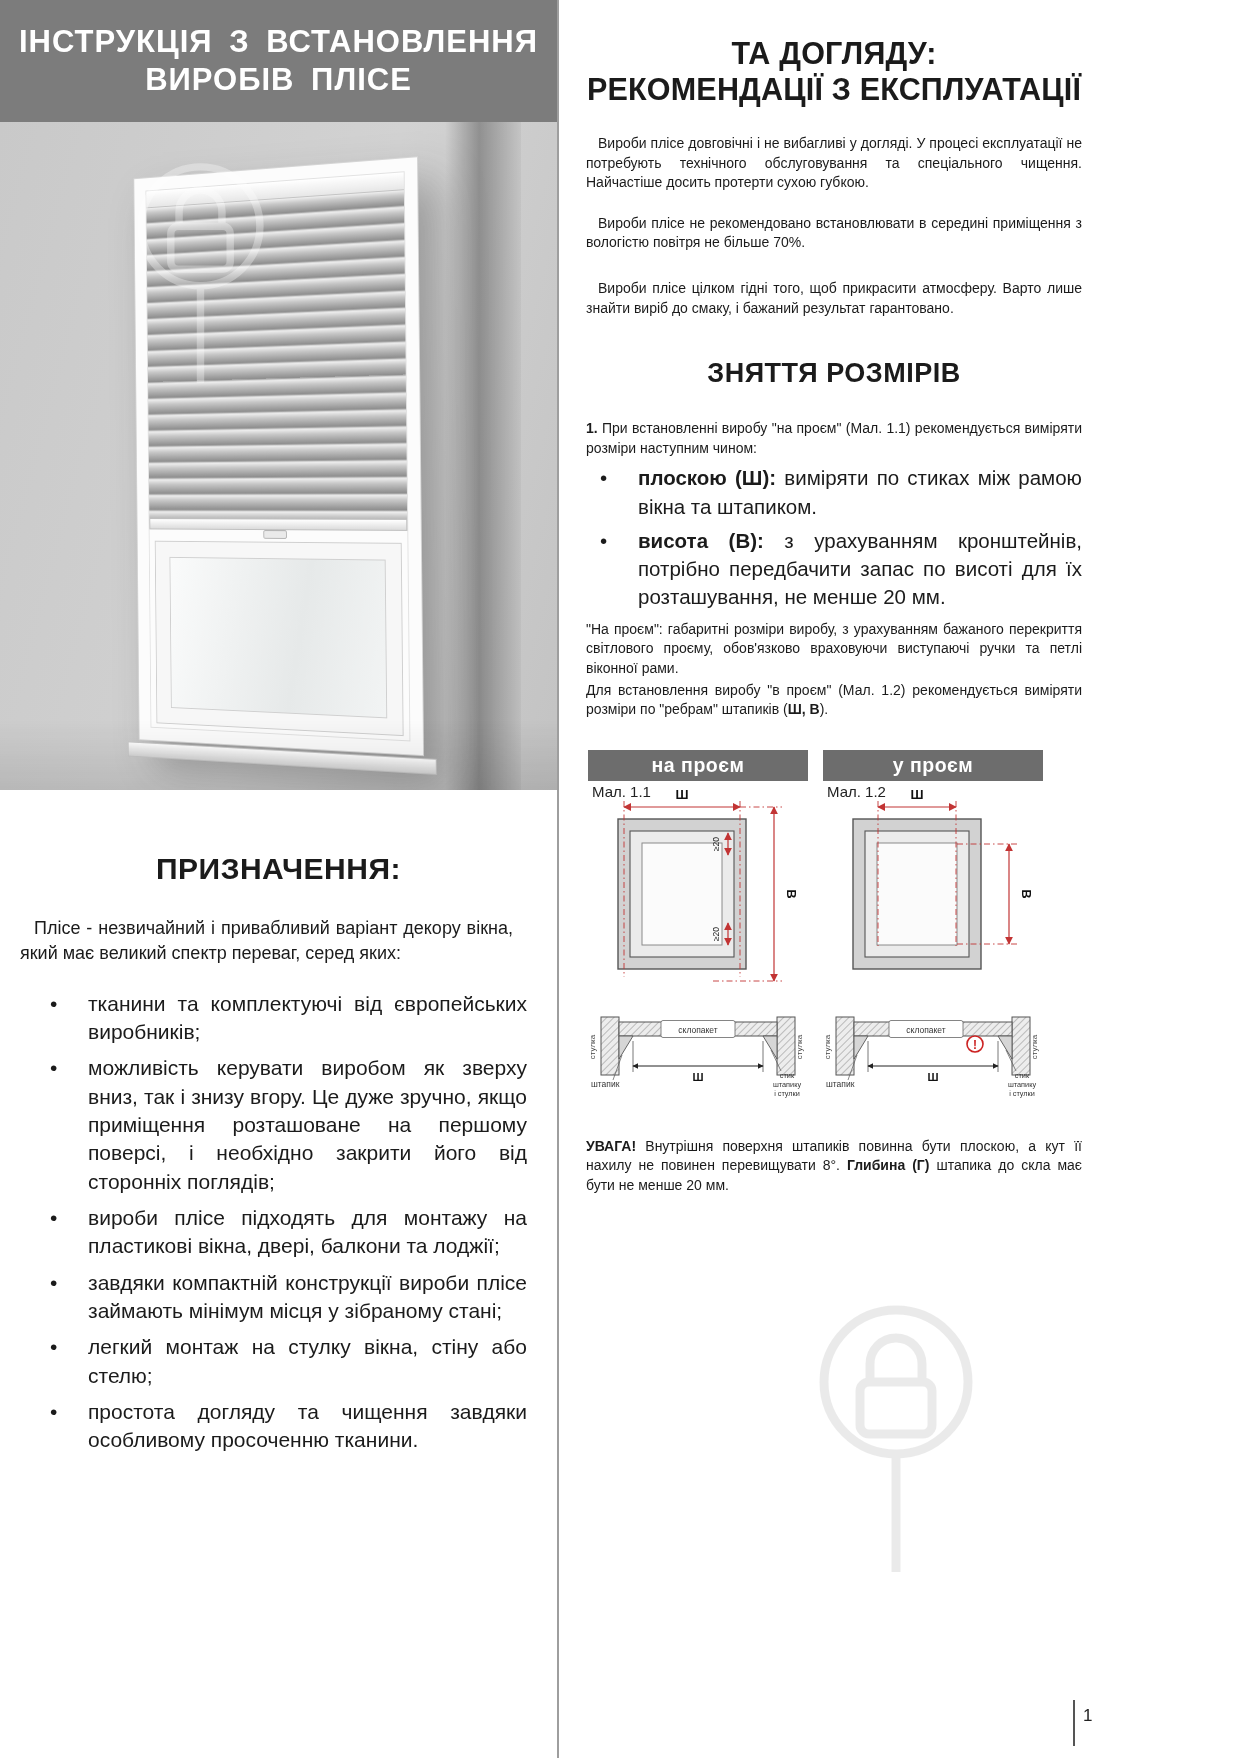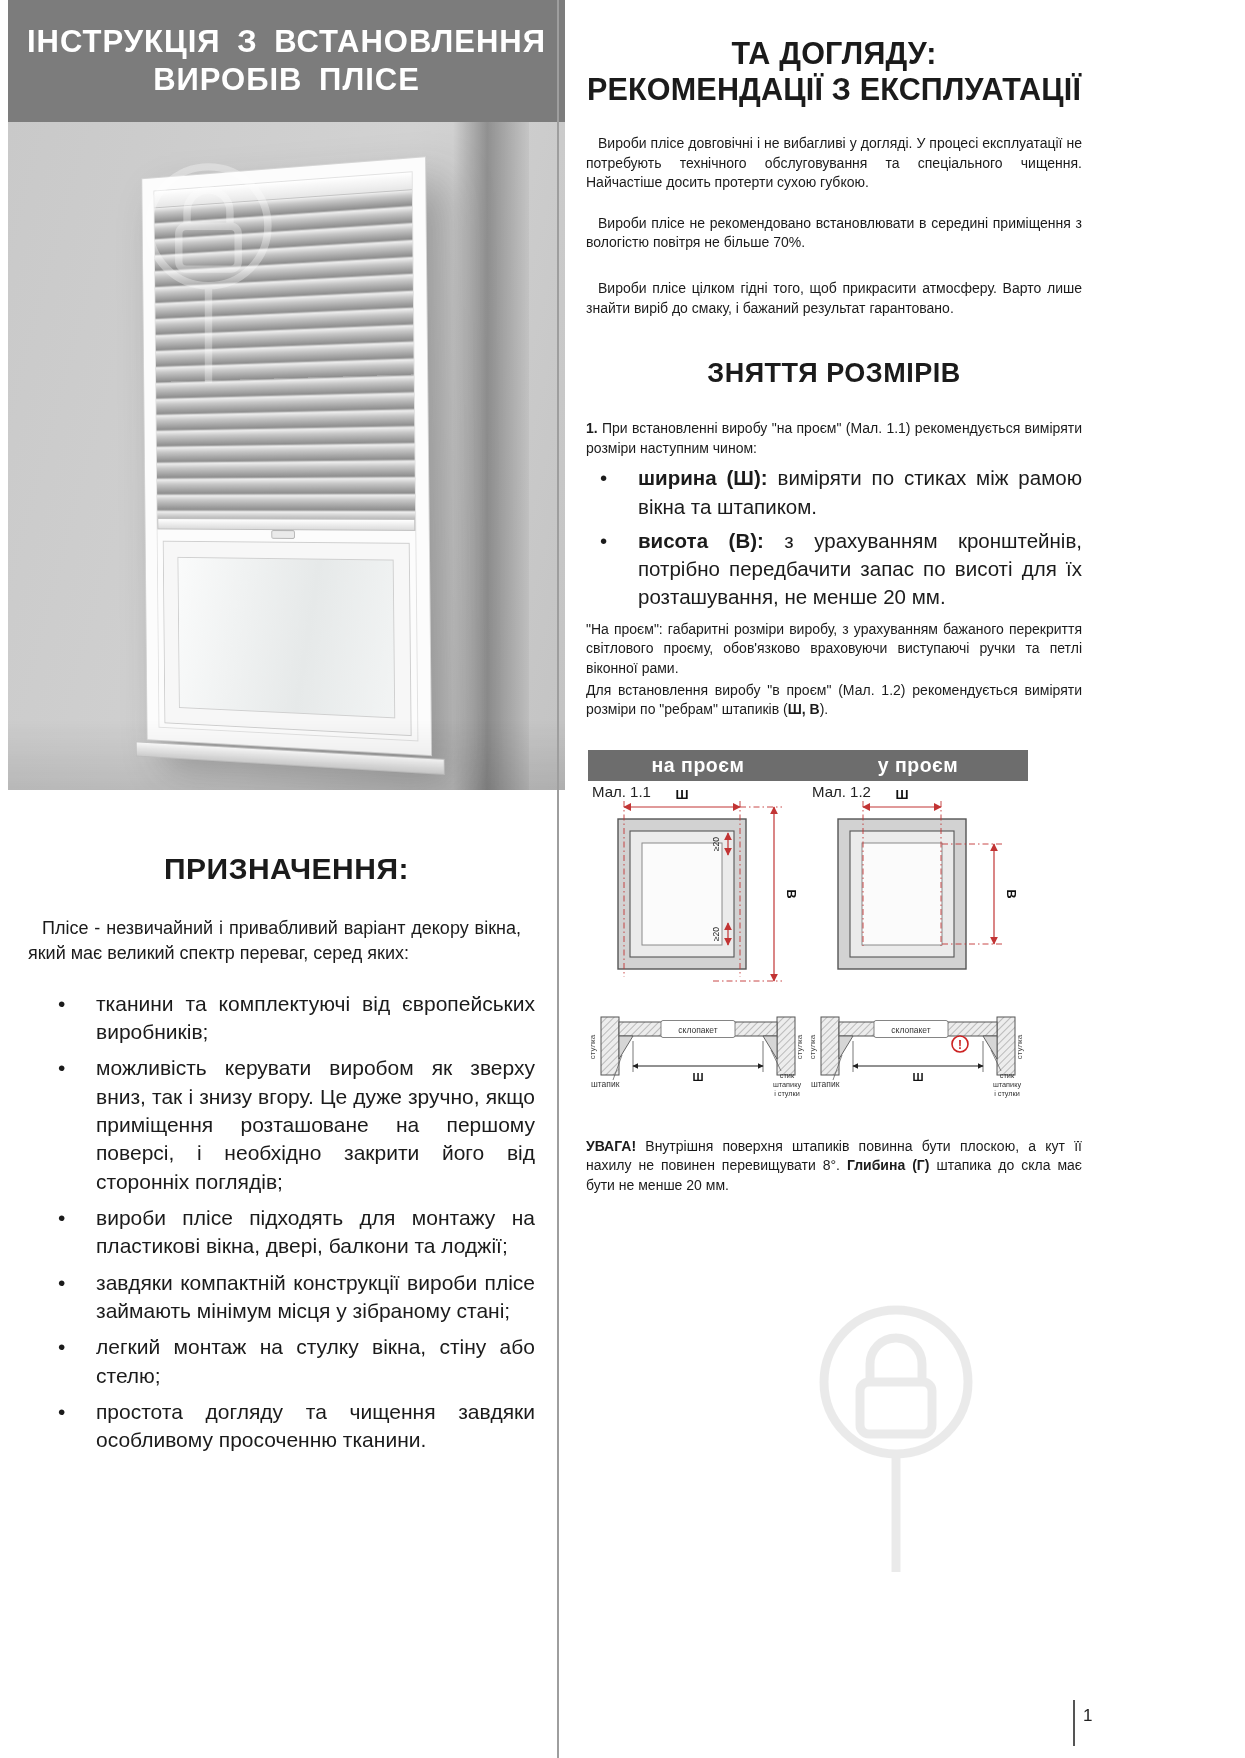--- a/index.html
+++ b/index.html
@@ -4,21 +4,21 @@
 <style>
   * { margin:0; padding:0; box-sizing:border-box; }
   html,body { background:#ffffff; }
   .page {
     position:relative; width:1245px; height:1758px; background:#fff;
     font-family:"Liberation Sans", sans-serif; color:#1b1b1b; overflow:hidden;
   }
   .divider { position:absolute; left:557px; top:0; width:2px; height:100%; background:#9e9e9e; }
 
   
-  .col-left { position:absolute; left:8px; top:0; width:557px; }
+  .col-left { position:absolute; left:0; top:0; width:557px; }
   .left-header {
     height:122px; background:#7c7c7c; color:#fff;
     display:flex; flex-direction:column; align-items:center; justify-content:center; gap:3px;
   }
   .left-header div { font-size:31px; font-weight:bold; letter-spacing:1px; word-spacing:7px; line-height:1.1; }
 
   .photo { position:relative; height:668px; background:linear-gradient(105deg,#c9c9c9 0%, #d2d2d2 55%, #c3c3c3 100%); overflow:hidden; }
   .photo::after { content:""; position:absolute; left:0; right:0; bottom:0; height:70px;
     background:linear-gradient(rgba(0,0,0,0), rgba(0,0,0,0.10)); }
   .recess-shadow { position:absolute; right:36px; top:0; width:76px; height:100%;
@@ -65,21 +65,21 @@
   .p3 { margin-top:26px; text-indent:12px; }
   .h2 { margin-top:40px; text-align:center; font-weight:bold; font-size:27px; letter-spacing:0.5px; }
   .p4 { margin-top:30px; }
   .mlist { margin:6px 0 0 0; list-style:none; }
   .mlist li { position:relative; padding-left:52px; margin-top:6px; font-size:20.5px; line-height:1.38; text-align:justify; }
   .mlist li::before { content:"•"; position:absolute; left:14px; top:0; }
   .p5 { margin-top:8px; }
   .p6 { margin-top:2px; }
   .b { font-weight:bold; }
 
-  .diagrams { margin-top:30px; display:flex; margin-left:2px; }
+  .diagrams { margin-top:30px; display:flex; gap:15px; margin-left:2px; }
   .panel { width:220px; }
   .panel-header { height:31px; background:#6d6d6d; color:#fff; font-weight:bold; font-size:19.5px;
     display:flex; align-items:center; justify-content:center; letter-spacing:0.5px; }
   .panel svg { display:block; width:220px; height:330px; }
 
   .dg text { font-family:"Liberation Sans", sans-serif; }
   .dg .cap { font-size:15px; fill:#222; }
   .dg .dimlab { font-size:13px; font-weight:bold; fill:#111; text-anchor:middle; }
   .dg .dimlab-s { font-size:11px; font-weight:bold; fill:#111; text-anchor:middle; }
   .dg .small { font-size:8.5px; fill:#222; text-anchor:middle; }
@@ -163,21 +163,21 @@
 
     <p class="p p1">Вироби плісе довговічні і не вибагливі у догляді. У процесі експлуатації не потребують технічного обслуговування та спеціального чищення. Найчастіше досить протерти сухою губкою.</p>
     <p class="p p2">Вироби плісе не рекомендовано встановлювати в середині приміщення з вологістю повітря не більше 70%.</p>
     <p class="p p3">Вироби плісе цілком гідні того, щоб прикрасити атмосферу. Варто лише знайти виріб до смаку, і бажаний результат гарантовано.</p>
 
     <h2 class="h2">ЗНЯТТЯ РОЗМІРІВ</h2>
 
     <p class="p p4"><span class="b">1.</span><span> При встановленні виробу "на проєм" (Мал. 1.1) рекомендується виміряти розміри наступним чином:</span></p>
 
     <ul class="mlist">
-      <li><span class="b">ширина (Ш):</span><span> виміряти по стиках між рамою вікна та штапиком.</span></li>
+      <li><span class="b">плоскою (Ш):</span><span> виміряти по стиках між рамою вікна та штапиком.</span></li>
       <li><span class="b">висота (В):</span><span> з урахуванням кронштейнів, потрібно передбачити запас по висоті для їх розташування, не менше 20 мм.</span></li>
     </ul>
 
     <p class="p p5">"На проєм": габаритні розміри виробу, з урахуванням бажаного перекриття світлового проєму, обов'язково враховуючи виступаючі ручки та петлі віконної рами.</p>
 
     <p class="p p6"><span>Для встановлення виробу "в проєм" (Мал. 1.2) рекомендується виміряти розміри по "ребрам" штапиків (</span><span class="b">Ш, В</span><span>).</span></p>
 
     <div class="diagrams">
 
       <div class="panel">

